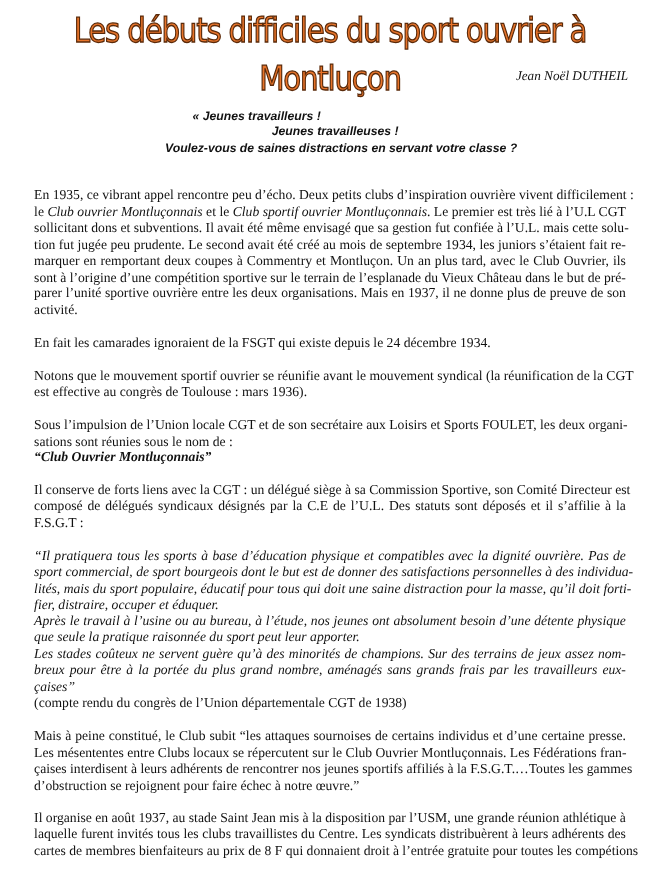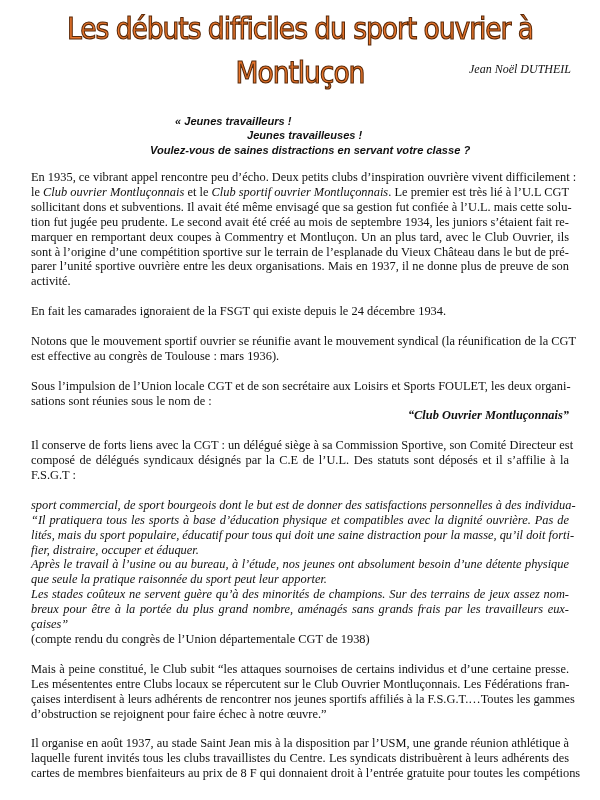--- a/index.html
+++ b/index.html
@@ -17,32 +17,32 @@
   .author {
     position: absolute; right: 29px; top: 62px;
     font-style: italic; font-size: 12px;
   }
   .slogan {
     position: absolute; left: 150px; width: 300px; top: 99px;
     font-family: "Liberation Sans", sans-serif; font-style: italic; font-weight: bold;
     font-size: 11.1px; line-height: 14.4px; color: #111;
   }
   .slogan div { white-space: nowrap; }
-  .s1 { padding-left: 25px; margin-top: 15px; }
+  .s1 { padding-left: 25px; }
   .s2 { padding-left: 97px; }
   .s3 { text-align: left; }
   .s4 { text-align: center; }
   .body {
     position: absolute; left: 31px; width: 538px; top: 170px;
     font-size: 12.4px; line-height: 14.9px;
   }
   .p { text-align: justify; margin: 0 0 14.9px 0; }
   .p .ln { display: block; text-align: justify; text-align-last: justify; white-space: nowrap; }
   .p .ln.last { text-align-last: left; }
-  .center-b { text-align: right; font-weight: bold; font-style: italic; margin: 0 0 14.9px 0; }
+  .center-b { text-align: left; font-weight: bold; font-style: italic; margin: 0 0 14.9px 0; }
   .right { text-align: left; margin: 0 0 14.9px 0; }
   .it { font-style: italic; }
   .quote .ln { font-style: italic; }
   .tight { margin-bottom: 0; }
 </style>
 </head>
 <body>
 
 <div class="title">Les débuts difficiles du sport ouvrier à Montluçon</div>
 <div class="author">Jean Noël DUTHEIL</div>
@@ -81,22 +81,22 @@
   </div>
   <div class="center-b">“Club Ouvrier Montluçonnais”</div>
 
   <div class="p">
     <span class="ln">Il conserve de forts liens avec la CGT : un délégué siège à sa Commission Sportive, son Comité Directeur est</span>
     <span class="ln">composé de délégués syndicaux désignés par la C.E de l’U.L. Des statuts sont déposés et il s’affilie à la</span>
     <span class="ln last">F.S.G.T :</span>
   </div>
 
   <div class="p quote tight">
+    <span class="ln">“Il pratiquera tous les sports à base d’éducation physique et compatibles avec la dignité ouvrière. Pas de</span>
     <span class="ln">sport commercial, de sport bourgeois dont le but est de donner des satisfactions personnelles à des individua-</span>
-    <span class="ln">“Il pratiquera tous les sports à base d’éducation physique et compatibles avec la dignité ouvrière. Pas de</span>
     <span class="ln">lités, mais du sport populaire, éducatif pour tous qui doit une saine distraction pour la masse, qu’il doit forti-</span>
     <span class="ln last">fier, distraire, occuper et éduquer.</span>
     <span class="ln">Après le travail à l’usine ou au bureau, à l’étude, nos jeunes ont absolument besoin d’une détente physique</span>
     <span class="ln last">que seule la pratique raisonnée du sport peut leur apporter.</span>
     <span class="ln">Les stades coûteux ne servent guère qu’à des minorités de champions. Sur des terrains de jeux assez nom-</span>
     <span class="ln">breux pour être à la portée du plus grand nombre, aménagés sans grands frais par les travailleurs eux-</span>
     <span class="ln last">çaises”</span>
   </div>
   <div class="right">(compte rendu du congrès de l’Union départementale CGT de 1938)</div>
 

